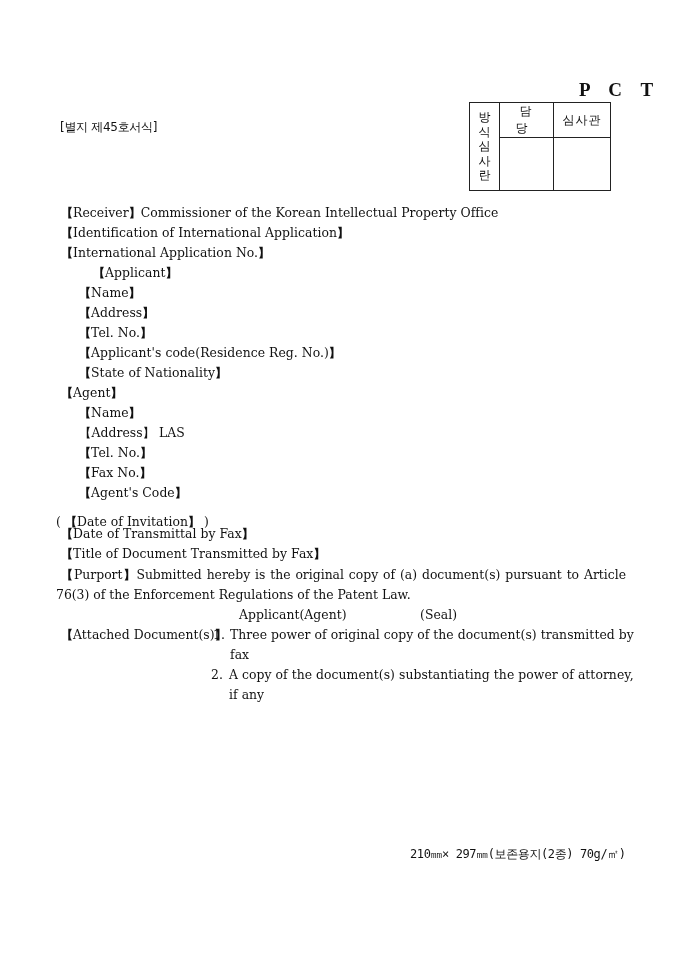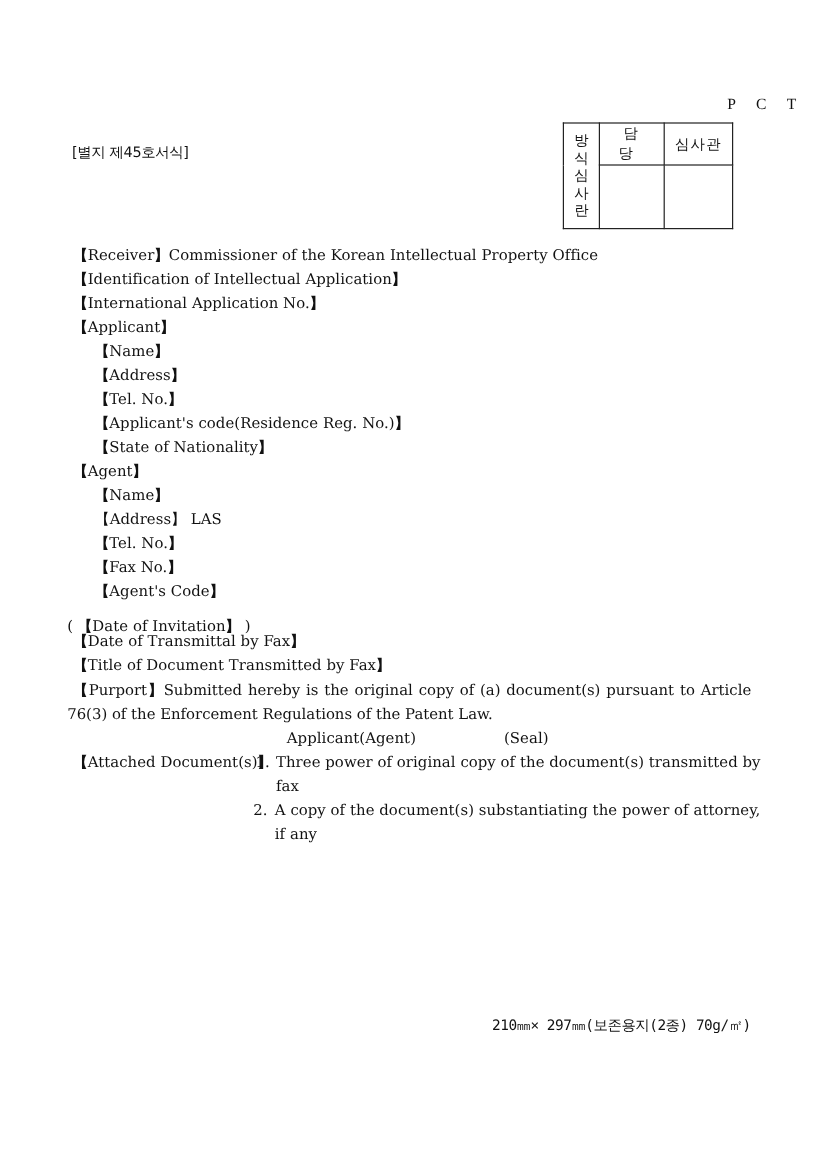--- a/index.html
+++ b/index.html
@@ -1,20 +1,20 @@
 <!DOCTYPE html>
 <html><head>
 <meta charset="utf-8">
 <style>
   html, body { margin:0; padding:0; background:#ffffff; }
   body { width:680px; height:962px; position:relative; overflow:hidden;
          font-family:"DejaVu Serif", "Liberation Serif", serif; color:#111; }
   .abs { position:absolute; white-space:nowrap; }
   .form-no { left:60px; top:79px; font-size:12px; font-family:"DejaVu Sans", sans-serif; letter-spacing:-0.3px;margin-top:40px; }
-  .pct { left:606px; top:79px; font-size:13px; letter-spacing:7px; font-family:"Liberation Serif", serif; }
+  .pct { left:579px; top:79px; font-size:19px; letter-spacing:7px; font-family:"Liberation Serif", serif;font-weight:bold; }
   table.exam { position:absolute; left:469px; top:102px; border-collapse:collapse;
                font-family:"DejaVu Sans", sans-serif; font-size:12px; }
   table.exam td { border:1px solid #222; padding:0; text-align:center; vertical-align:middle; }
   .exam .side { width:29px; height:73px; line-height:14.5px; font-size:12px; }
   .exam .h1 { width:53px; height:20px; letter-spacing:10px; text-indent:8px; }
   .exam .h2 { width:56px; height:20px; letter-spacing:1px; }
   .exam .b1, .exam .b2 { height:52px; }
   .line { font-size:12.4px; letter-spacing:0.05px; line-height:20px; height:20px; }
   .brk { font-weight:bold; font-family:"DejaVu Sans", sans-serif; font-size:12px; }
   .l0 { left:61px; }
@@ -46,26 +46,26 @@
     <td class="b1"></td>
     <td class="b2"></td>
   </tr>
 </tbody>
   </table>
 
 <div class="abs line l0" style="top:203px;">
   <span class="brk">【</span><span>Receiver</span><span class="brk">】</span><span>Commissioner of the Korean Intellectual Property Office</span>
 </div>
 <div class="abs line l0" style="top:223px;">
-  <span class="brk">【</span><span>Identification of Intellectual Application</span><span class="brk">】</span>
+  <span class="brk">【</span><span>Identification of International Application</span><span class="brk">】</span>
 </div>
 <div class="abs line l0" style="top:243px;">
   <span class="brk">【</span><span>International Application No.</span><span class="brk">】</span>
 </div>
-<div class="abs line l0" style="top:263px;">
+<div class="abs line l0" style="top:263px;margin-left:32px;">
   <span class="brk">【</span><span>Applicant</span><span class="brk">】</span>
 </div>
 <div class="abs line l1" style="top:283px;">
   <span class="brk">【</span><span>Name</span><span class="brk">】</span>
 </div>
 <div class="abs line l1" style="top:303px;">
   <span class="brk">【</span><span>Address</span><span class="brk">】</span>
 </div>
 <div class="abs line l1" style="top:323px;">
   <span class="brk">【</span><span>Tel. No.</span><span class="brk">】</span>

